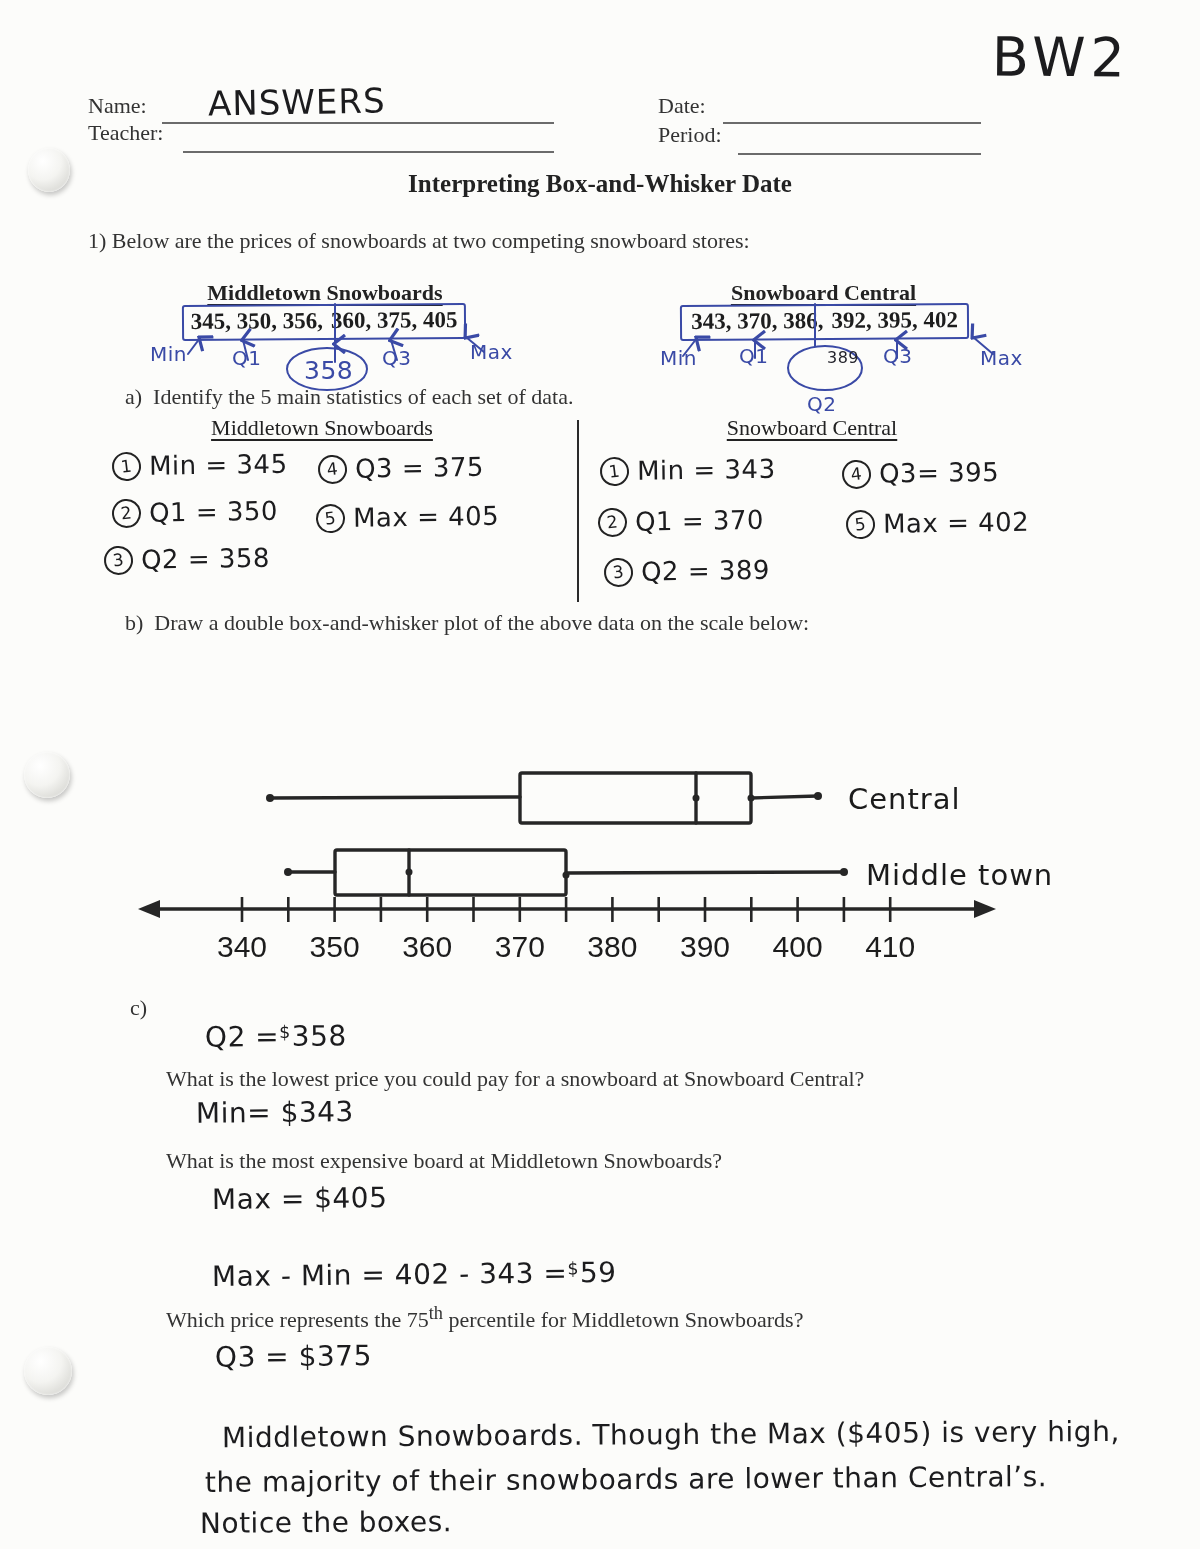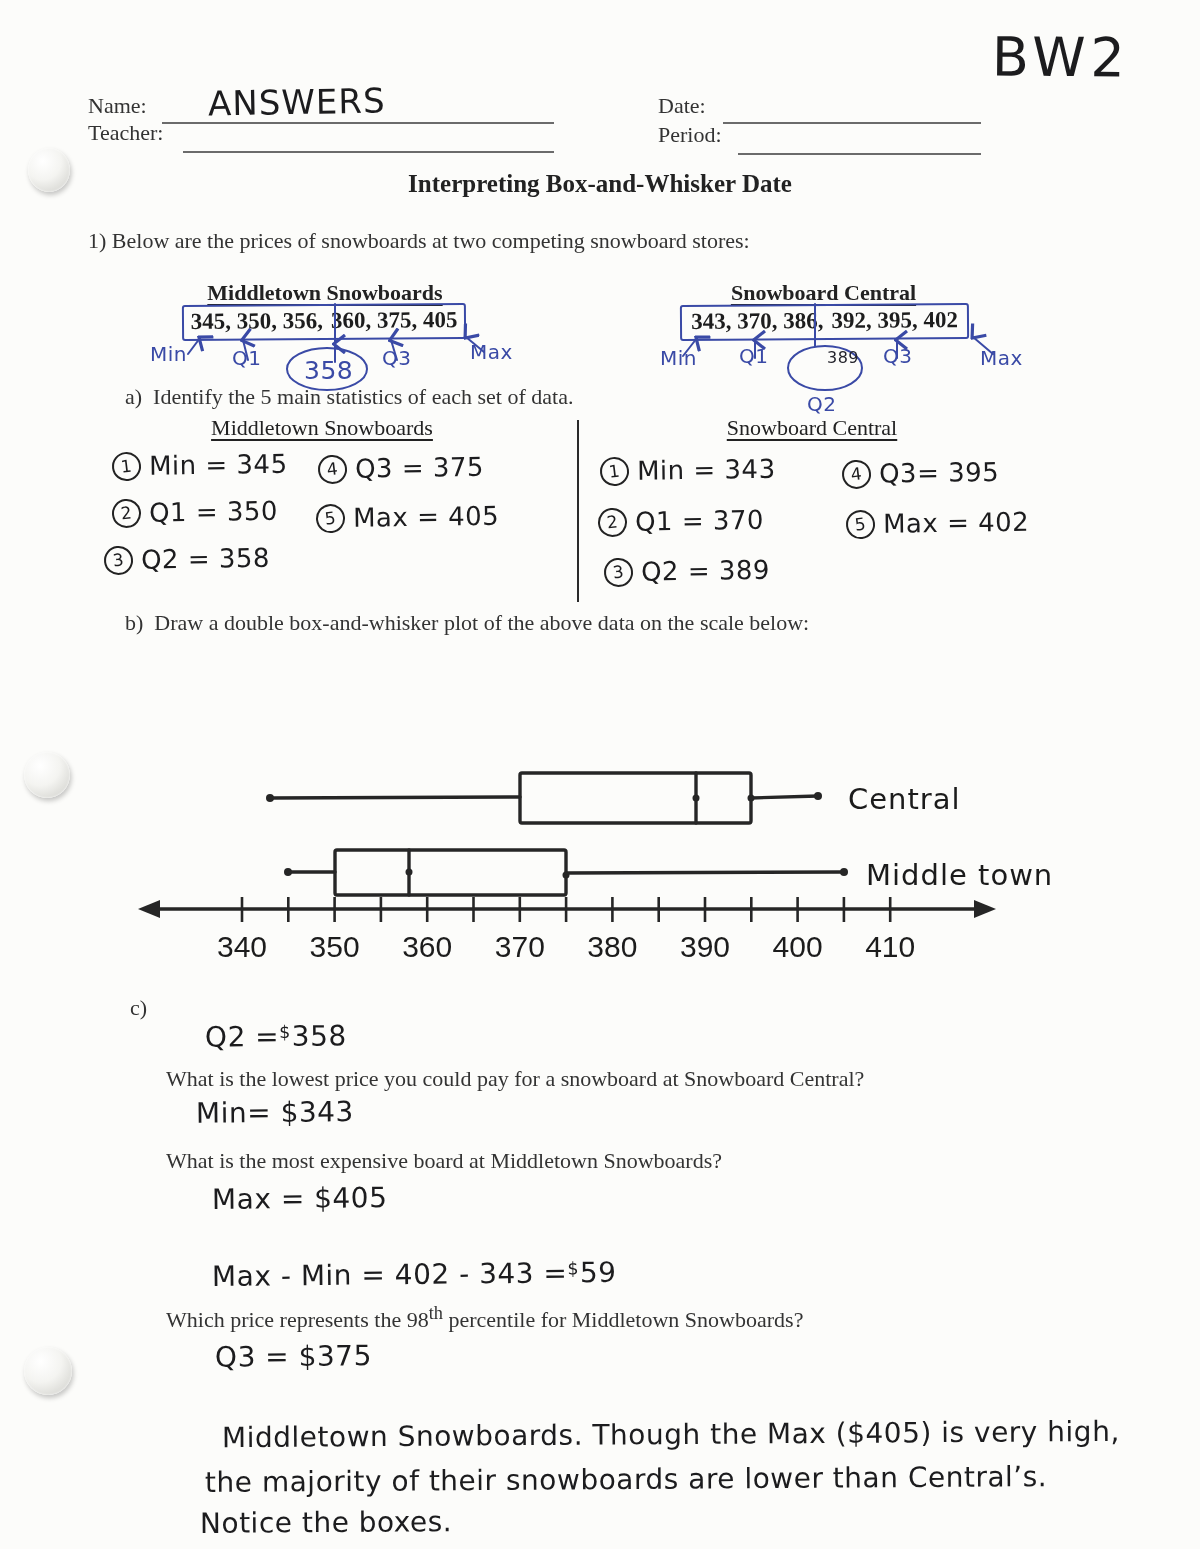--- a/index.html
+++ b/index.html
@@ -229,21 +229,21 @@
   <div class="abs hand ansr" style="left:196px;top:1096px;">Min= $343</div>
 
   <div class="abs serif qtext" style="left:166px;top:1148px;text-align:right;">What is the most expensive board at Middletown Snowboards?</div>
   <div class="abs hand ansr" style="left:212px;top:1182px;">Max = $405</div>
 
   <div class="abs hand ansr" style="left:212px;top:1258px;">
     <span>Max - Min =  402 - 343 =</span><span class="sup">$</span><span>59</span>
   </div>
 
   <div class="abs serif qtext" style="left:166px;top:1303px;">
-    <span>Which price represents the 98</span><sup>th</sup><span> percentile for Middletown Snowboards?</span>
+    <span>Which price represents the 75</span><sup>th</sup><span> percentile for Middletown Snowboards?</span>
   </div>
   <div class="abs hand ansr" style="left:215px;top:1340px;">Q3 = $375</div>
 
   <div class="abs hand ansr" style="left:222px;top:1418px;transform:rotate(-.4deg);">Middletown Snowboards. Though the Max ($405) is very high,</div>
   <div class="abs hand ansr" style="left:205px;top:1463px;transform:rotate(-.4deg);">the majority of their snowboards are lower than Central’s.</div>
   <div class="abs hand ansr" style="left:200px;top:1506px;transform:rotate(-.4deg);">Notice the boxes.</div>
 
 </div>
 
 </body></html>

